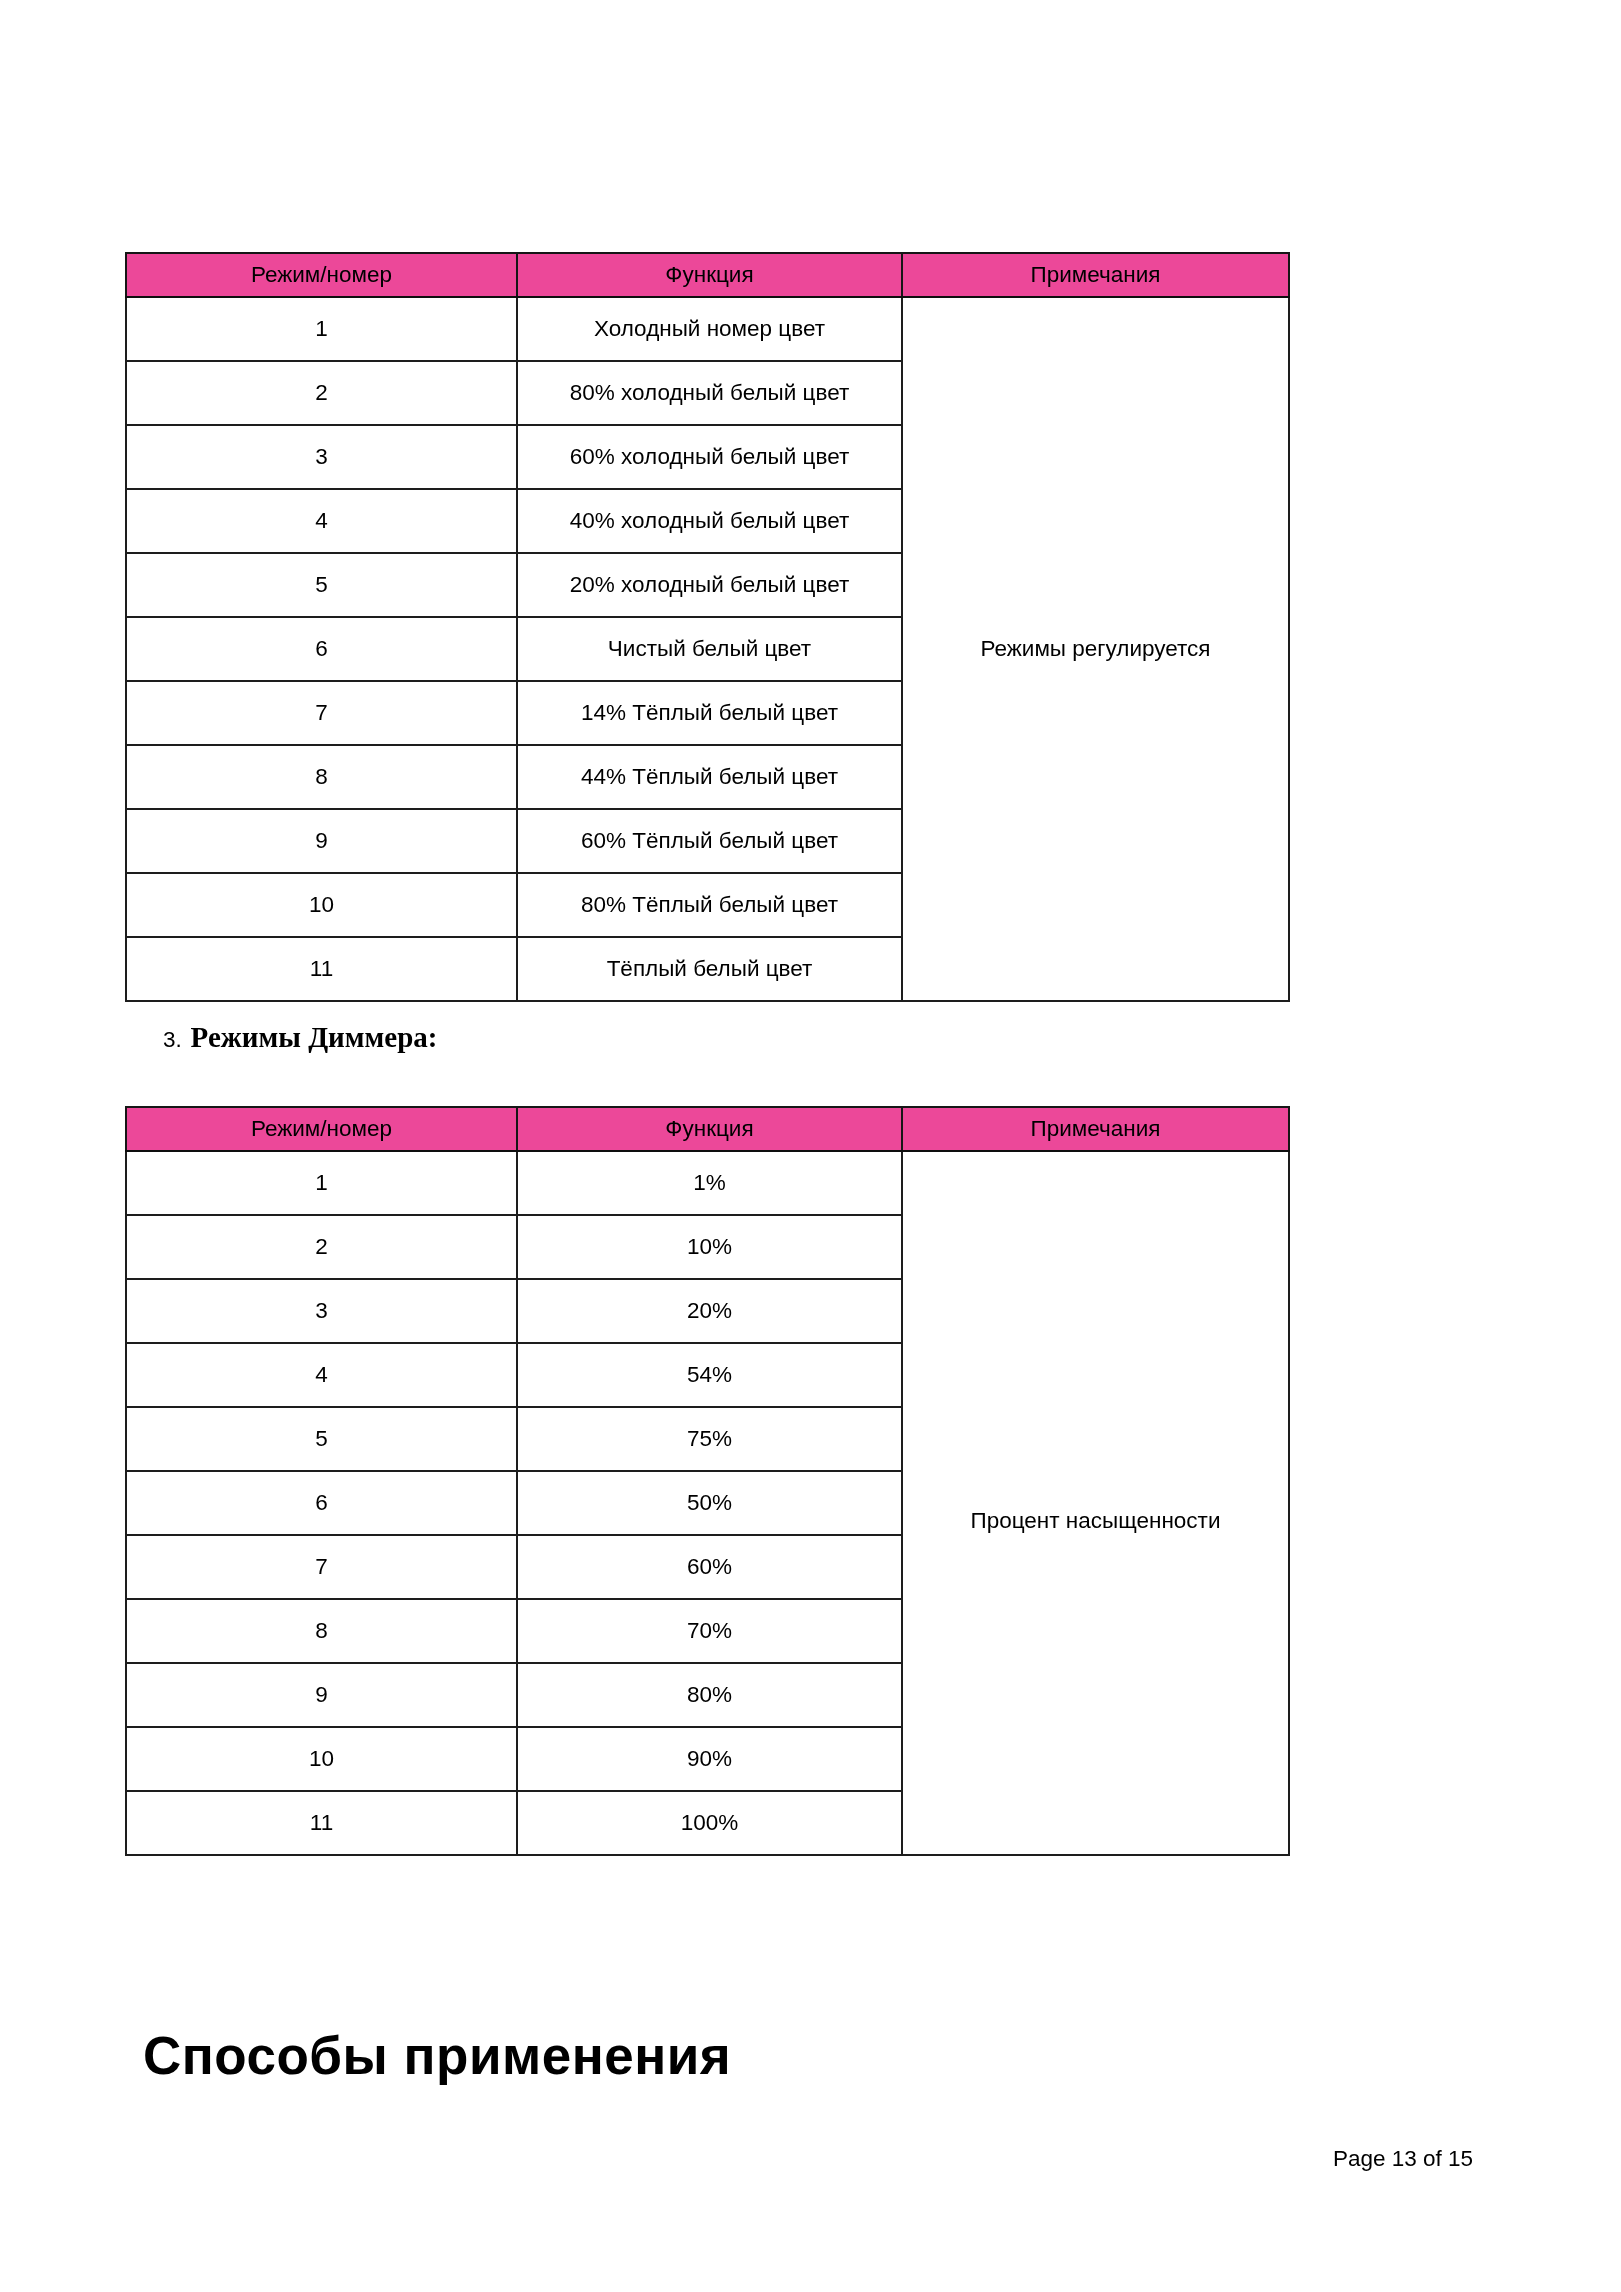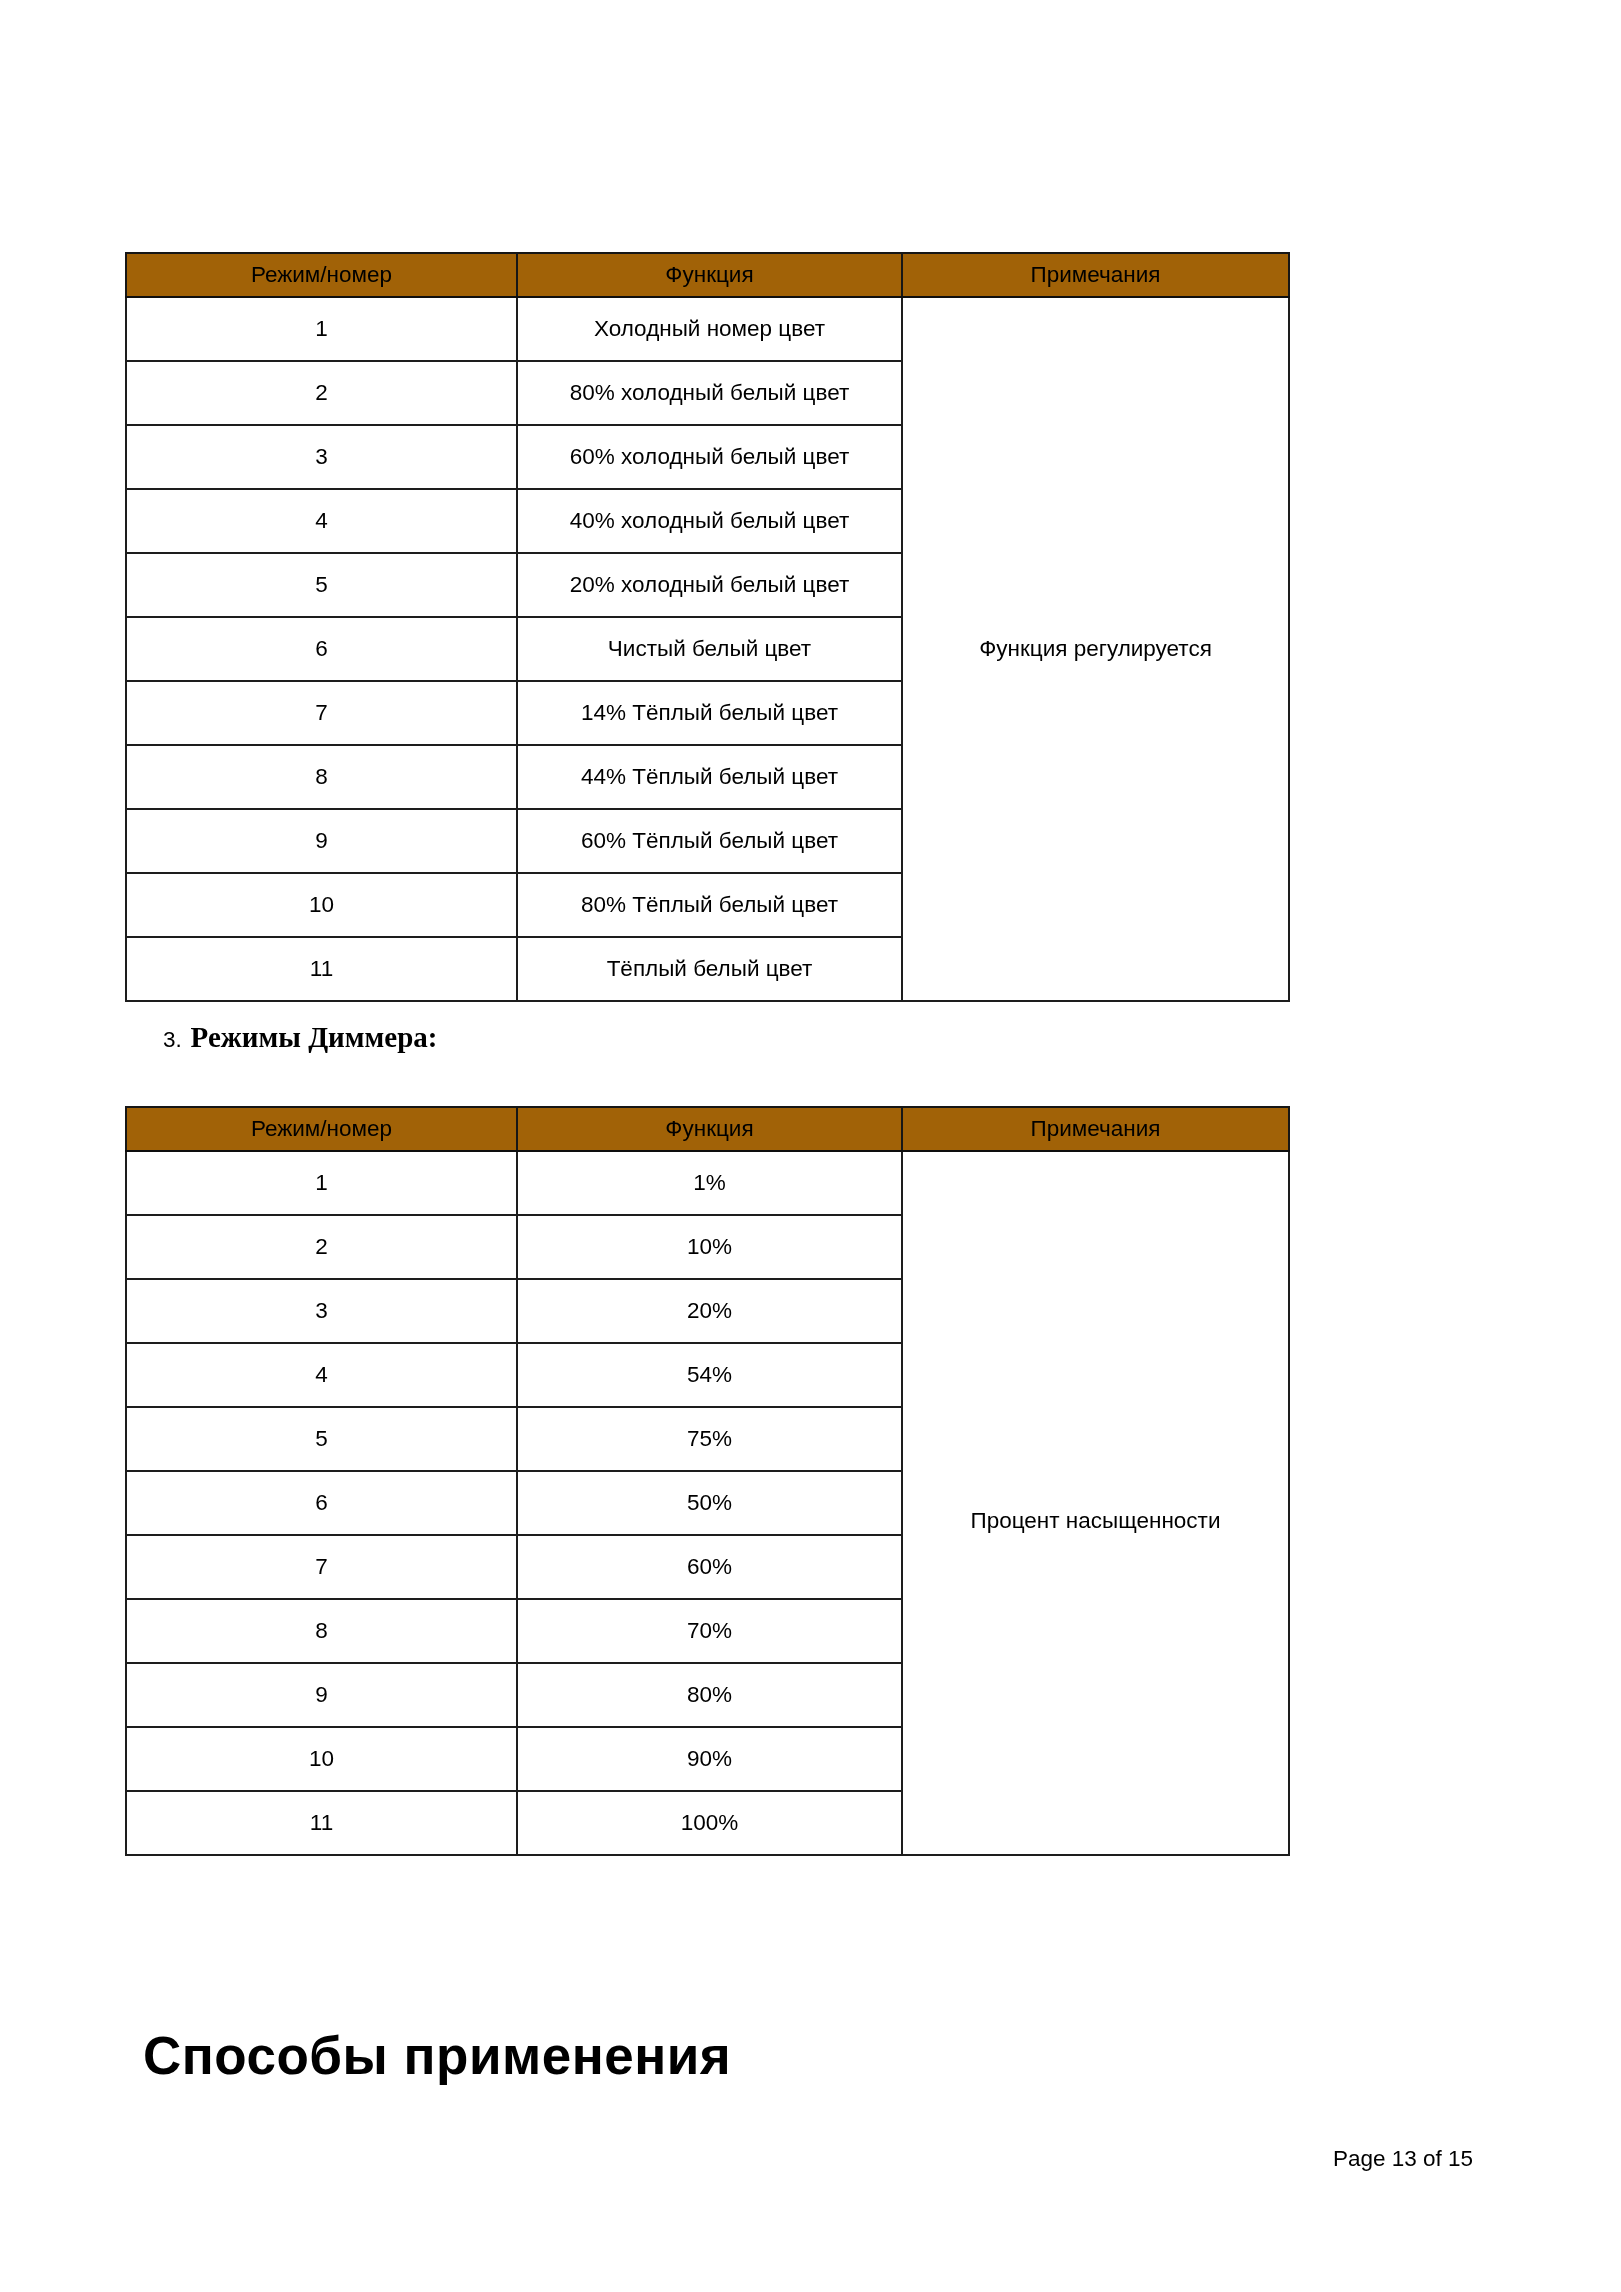--- a/index.html
+++ b/index.html
@@ -13,21 +13,21 @@
 
   .doc-table {
     border-collapse: collapse;
     table-layout: fixed;
     width: 1163px;
     font-family: "Liberation Sans", sans-serif;
     font-size: 22.5px;
     color: #000000;
   }
   .doc-table th {
-    background: #a16207;
+    background: #ec4899;
     border: 2px solid #161616;
     border-bottom: 2.9px solid #0e0e0e;
     height: 40px;
     font-weight: normal;
     text-align: center;
     vertical-align: middle;
   }
   .doc-table td {
     border: 2px solid #1d1d1d;
     height: 60px;
@@ -83,21 +83,21 @@
     <tr>
       <th>Режим/номер</th>
       <th>Функция</th>
       <th>Примечания</th>
     </tr>
   </thead>
   <tbody>
     <tr>
       <td>1</td>
       <td>Холодный номер цвет</td>
-      <td class="note-cell" rowspan="11">Функция регулируется</td>
+      <td class="note-cell" rowspan="11">Режимы регулируется</td>
     </tr>
     <tr>
       <td>2</td>
       <td>80% холодный белый цвет</td>
     </tr>
     <tr>
       <td>3</td>
       <td>60% холодный белый цвет</td>
     </tr>
     <tr>

